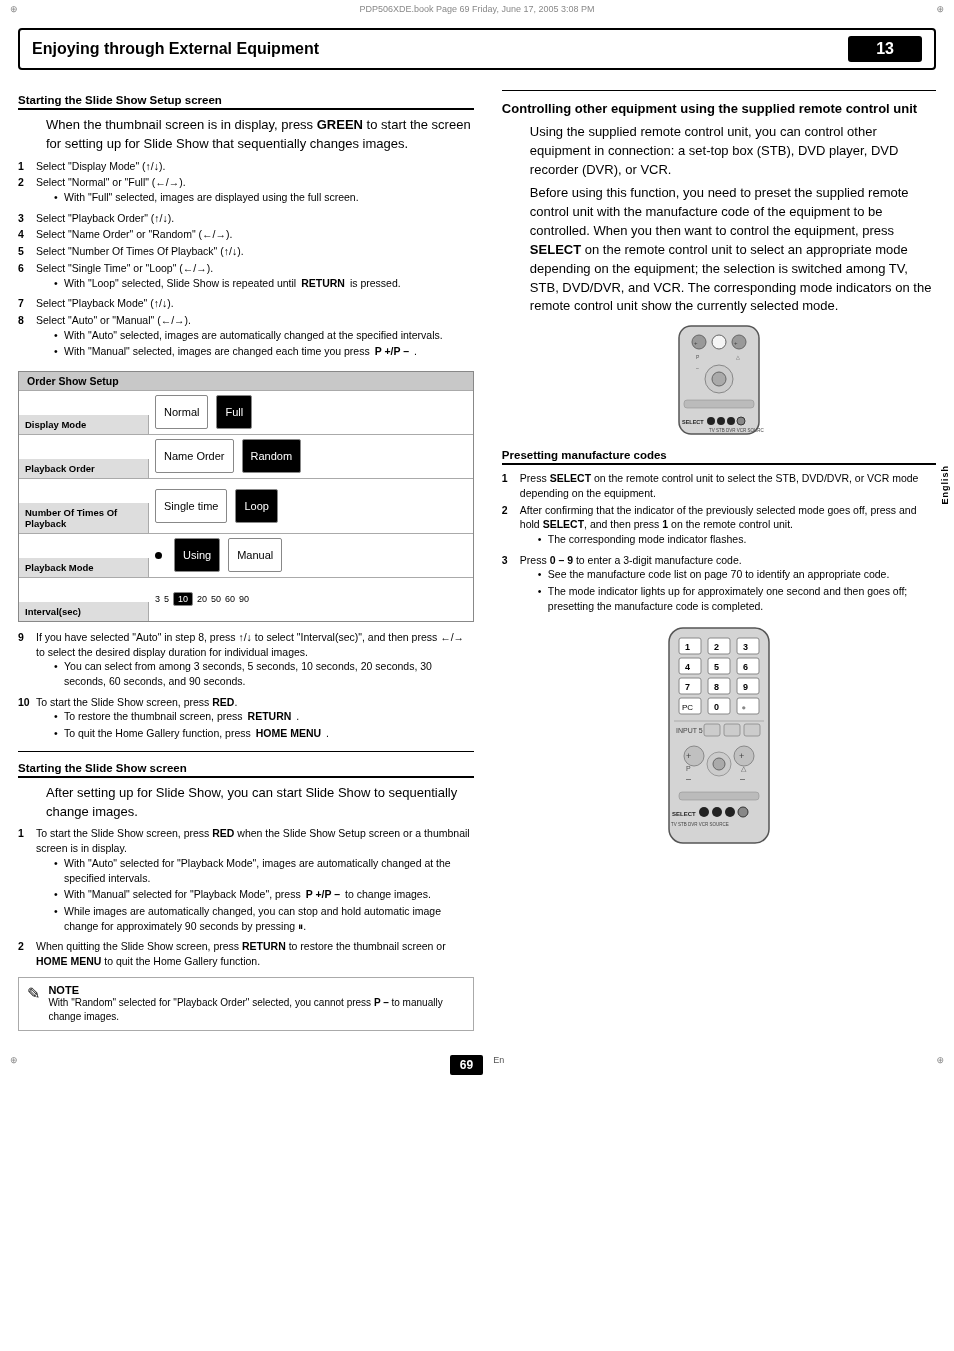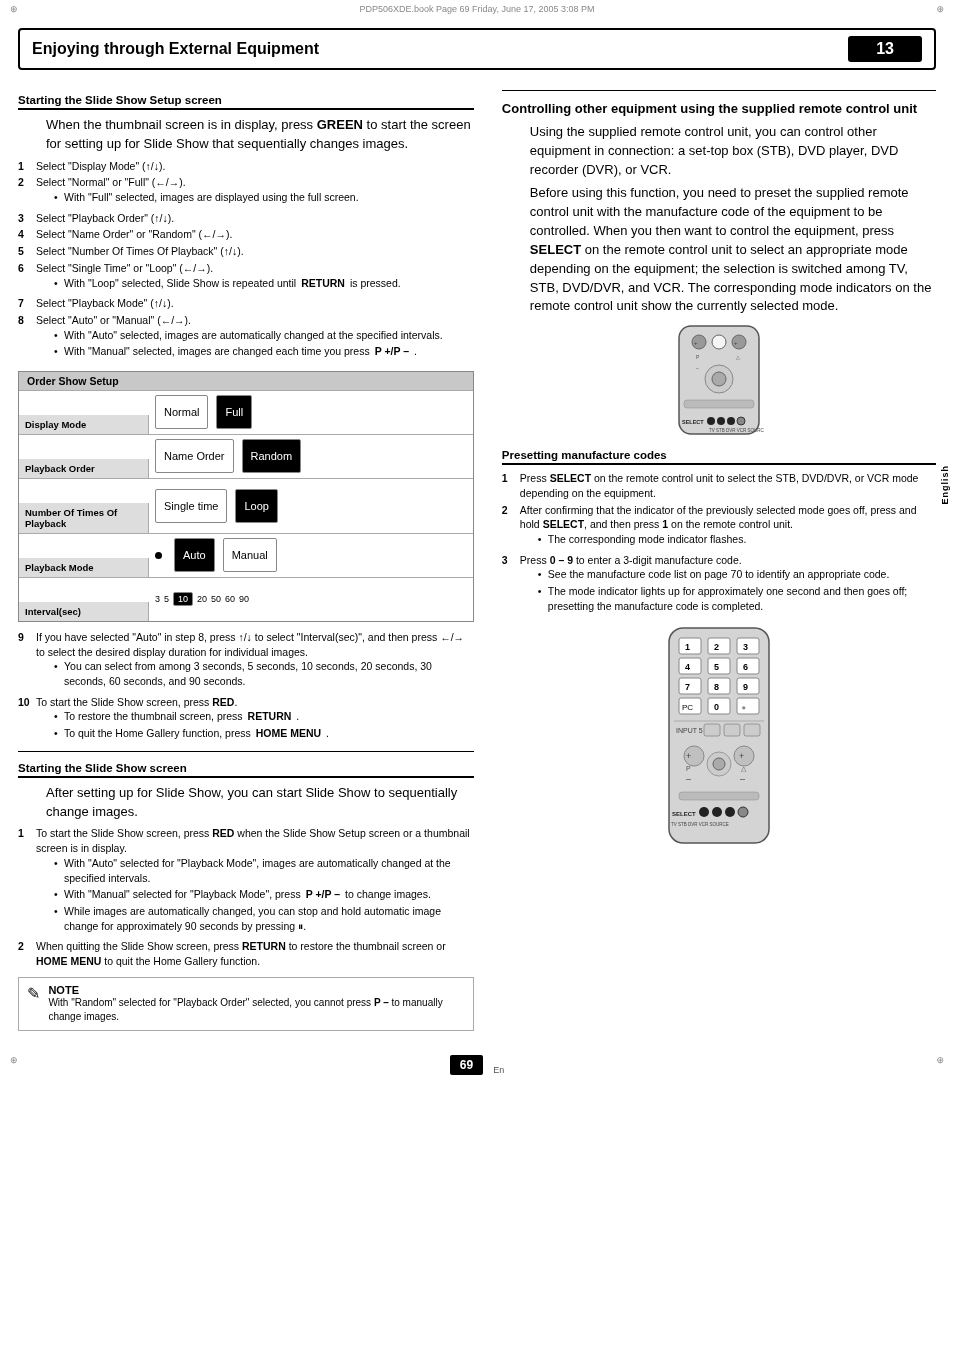--- a/index.html
+++ b/index.html
@@ -333,21 +333,21 @@
             <div class="ss-values">
               <span class="ss-val">Single time</span>
               <span class="ss-val active">Loop</span>
             </div>
           </div>
 
           <div class="ss-row">
             <div class="ss-label">Playback Mode</div>
             <div class="ss-values">
               <span class="ss-dot"></span>
-              <span class="ss-val active">Auto</span>
+              <span class="ss-val active">Using</span>
               <span class="ss-val">Manual</span>
             </div>
           </div>
 
           <div class="ss-row">
             <div class="ss-label">Interval(sec)</div>
             <div class="ss-values">
               <div class="ss-interval">
                 <span>3</span>
                 <span>5</span>
@@ -555,20 +555,20 @@
         </div>
 
       </div>
 
     </div>
 
   </div>
 
   <div class="bottom-corner-marks" style="margin-top:20px;">
     <span>⊕</span>
-    <div style="display:flex;align-items:flex-end;gap:10px;">
+    <div style="display:flex;align-items:flex-start;gap:10px;">
       <div class="page-num-box">69</div>
       <span class="page-lang-small">En</span>
     </div>
     <span>⊕</span>
   </div>
 
 </div>
 
 </body></html>

